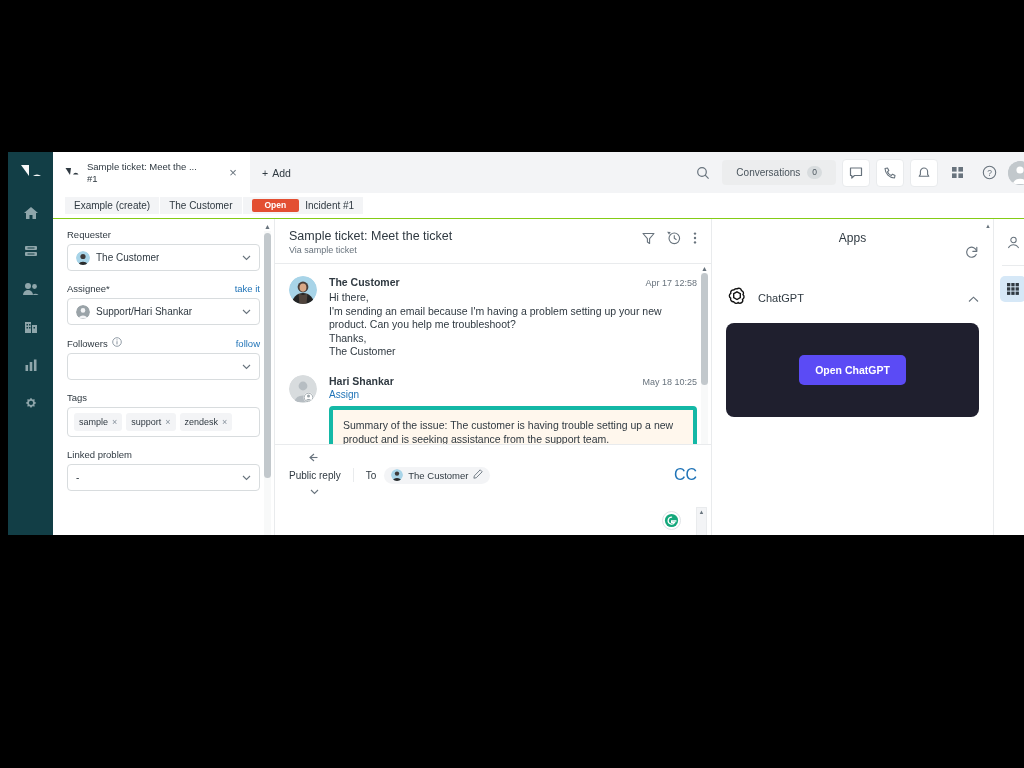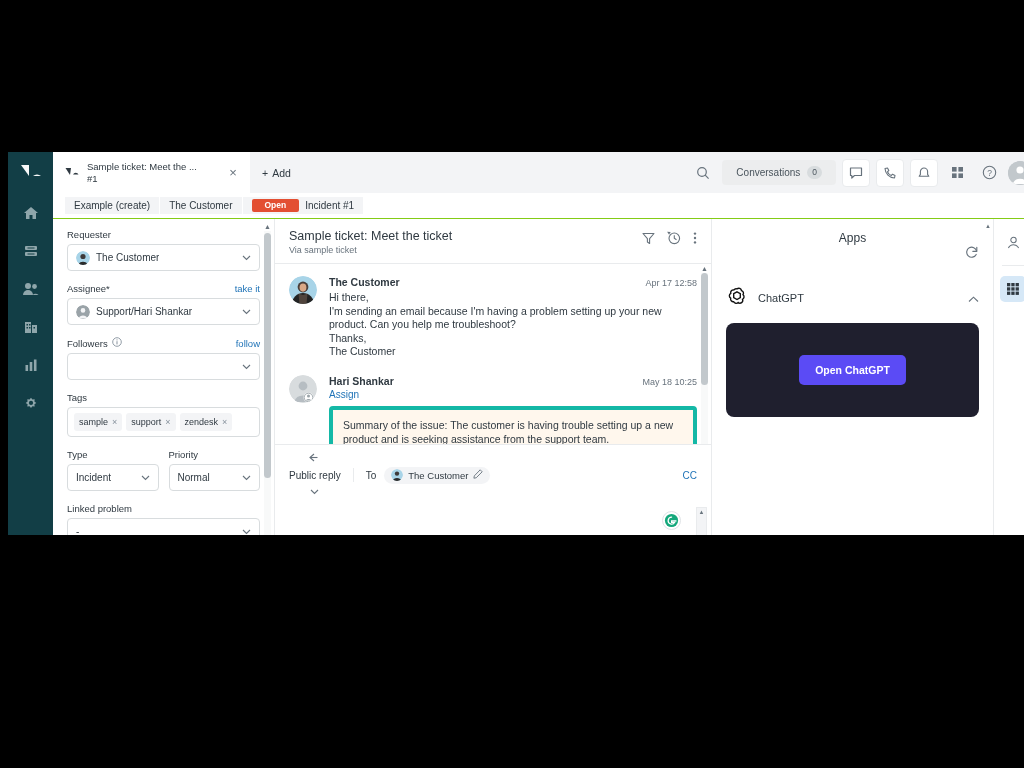--- a/index.html
+++ b/index.html
@@ -206,21 +206,21 @@
   .composer { flex: 0 0 auto; border-top: 1px solid #e9ebed; position: relative; background: #fff;}
   .comp-row1 { display: flex; align-items: center; padding: 8px 14px 6px 14px; gap: 0;}
   .reply-type { display: flex; align-items: center; gap: 5px; font-size: 10px; color: #2f3941; cursor: pointer; flex-direction: column;}
   .vdiv { width: 1px; height: 14px; background: #e9ebed; margin: 0 12px; }
   .to-label { font-size: 10px; color: #2f3941; margin-right: 8px;}
   .recipient {
     background: #f3f4f6; border-radius: 11px; height: 17px;
     display: flex; align-items: center; gap: 5px; padding: 0 7px;
     font-size: 9.5px; color: #2f3941;
   }
-  .cc-link { margin-left: auto; font-size: 10px; color: #1f73b7; cursor: pointer;}
+  .cc-link { margin-left: auto; font-size: 16px; color: #1f73b7; cursor: pointer;}
   .comp-area { height: 46px; position: relative; }
   .gram {
     position: absolute; right: 30px; top: 8px;
     width: 17px; height: 17px; border-radius: 50%;
     border: 1px solid #dfe3e6; display: flex; align-items: center;
     justify-content: center; background:#fff; cursor: pointer;
   }
   .comp-scroll { position: absolute; right: 4px; top: 4px; width: 9px; height: 40px; background: #f3f4f6; border:1px solid #e9ebed;}
   .comp-tools { display: flex; gap: 18px; padding: 0 14px 12px 16px; align-items: center;}
 
@@ -520,48 +520,20 @@
               <span>support</span>
               <span class="x">×</span>
             </span>
             <span class="tag">
               <span>zendesk</span>
               <span class="x">×</span>
             </span>
           </div>
         </div>
 
-        <div class="fld two-col">
-          <div>
-            <div class="fld-label-row">
-              <span class="fld-label">Type</span>
-            </div>
-            <div class="select">
-              <span class="select-text">Incident</span>
-              <span class="chev">
-                <svg width="9" height="6" viewBox="0 0 9 6">
-                    <path d="M1 1 L4.5 4.5 L8 1" fill="none" stroke="#68737d" stroke-width="1.1"></path>
-                  </svg>
-              </span>
-            </div>
-          </div>
-          <div>
-            <div class="fld-label-row">
-              <span class="fld-label">Priority</span>
-            </div>
-            <div class="select">
-              <span class="select-text">Normal</span>
-              <span class="chev">
-                <svg width="9" height="6" viewBox="0 0 9 6">
-                    <path d="M1 1 L4.5 4.5 L8 1" fill="none" stroke="#68737d" stroke-width="1.1"></path>
-                  </svg>
-              </span>
-            </div>
-          </div>
-        </div>
 
         <div class="fld">
           <div class="fld-label-row">
             <span class="fld-label">Linked problem</span>
           </div>
           <div class="select">
             <span class="select-text">-</span>
             <span class="chev">
               <svg width="9" height="6" viewBox="0 0 9 6">
                   <path d="M1 1 L4.5 4.5 L8 1" fill="none" stroke="#68737d" stroke-width="1.1"></path>

